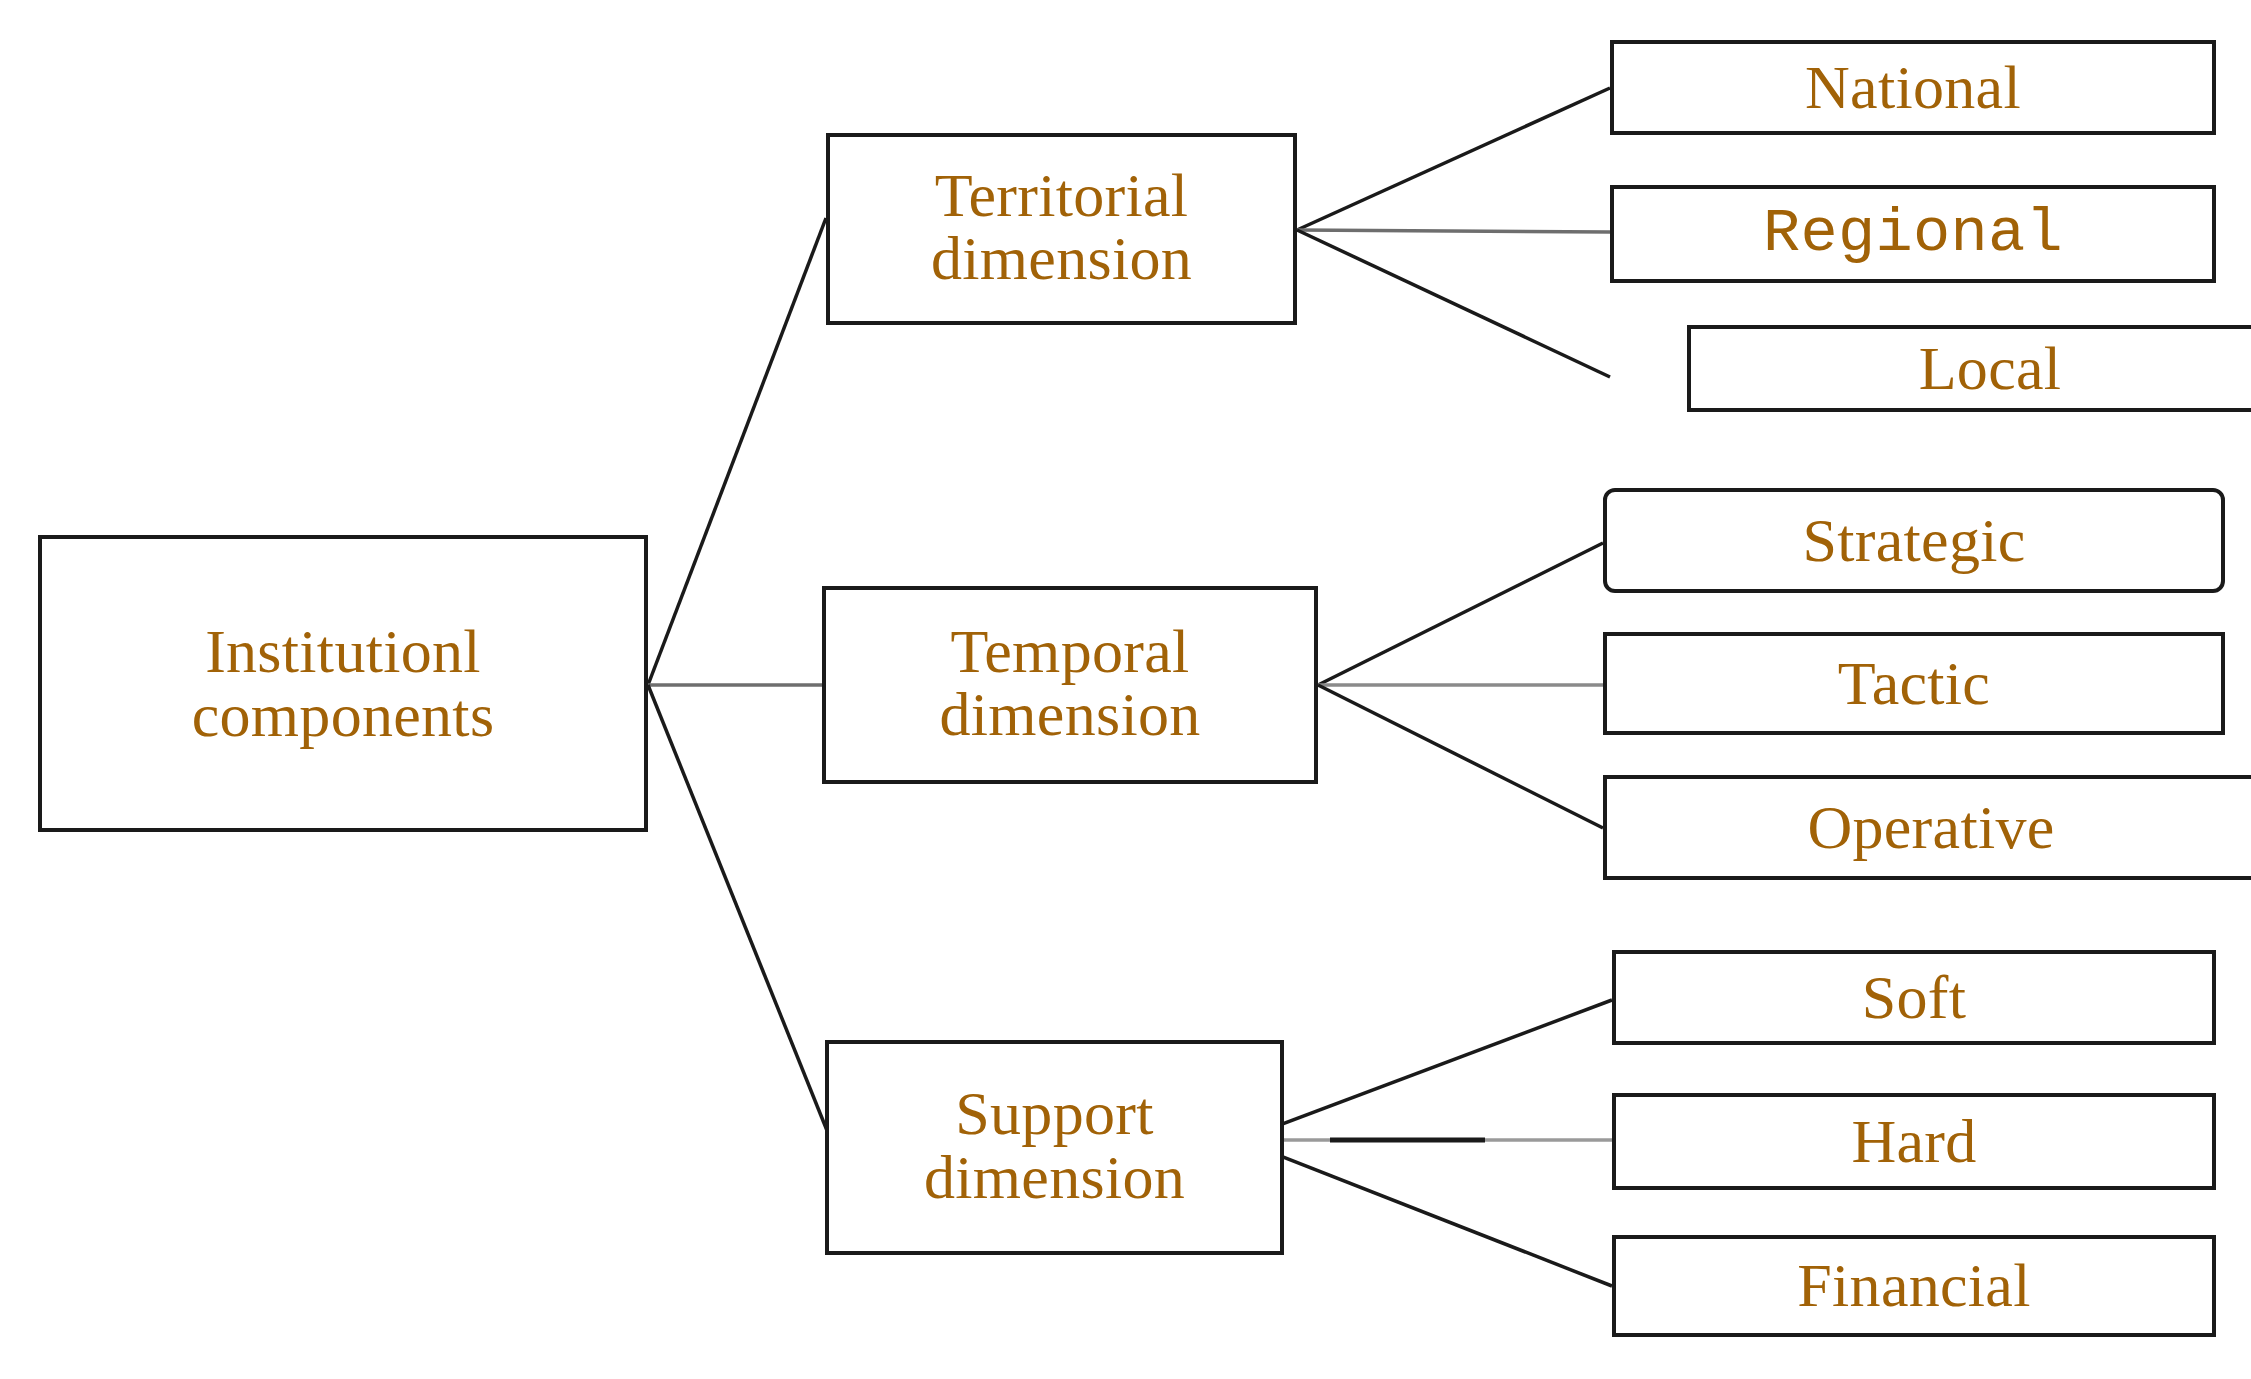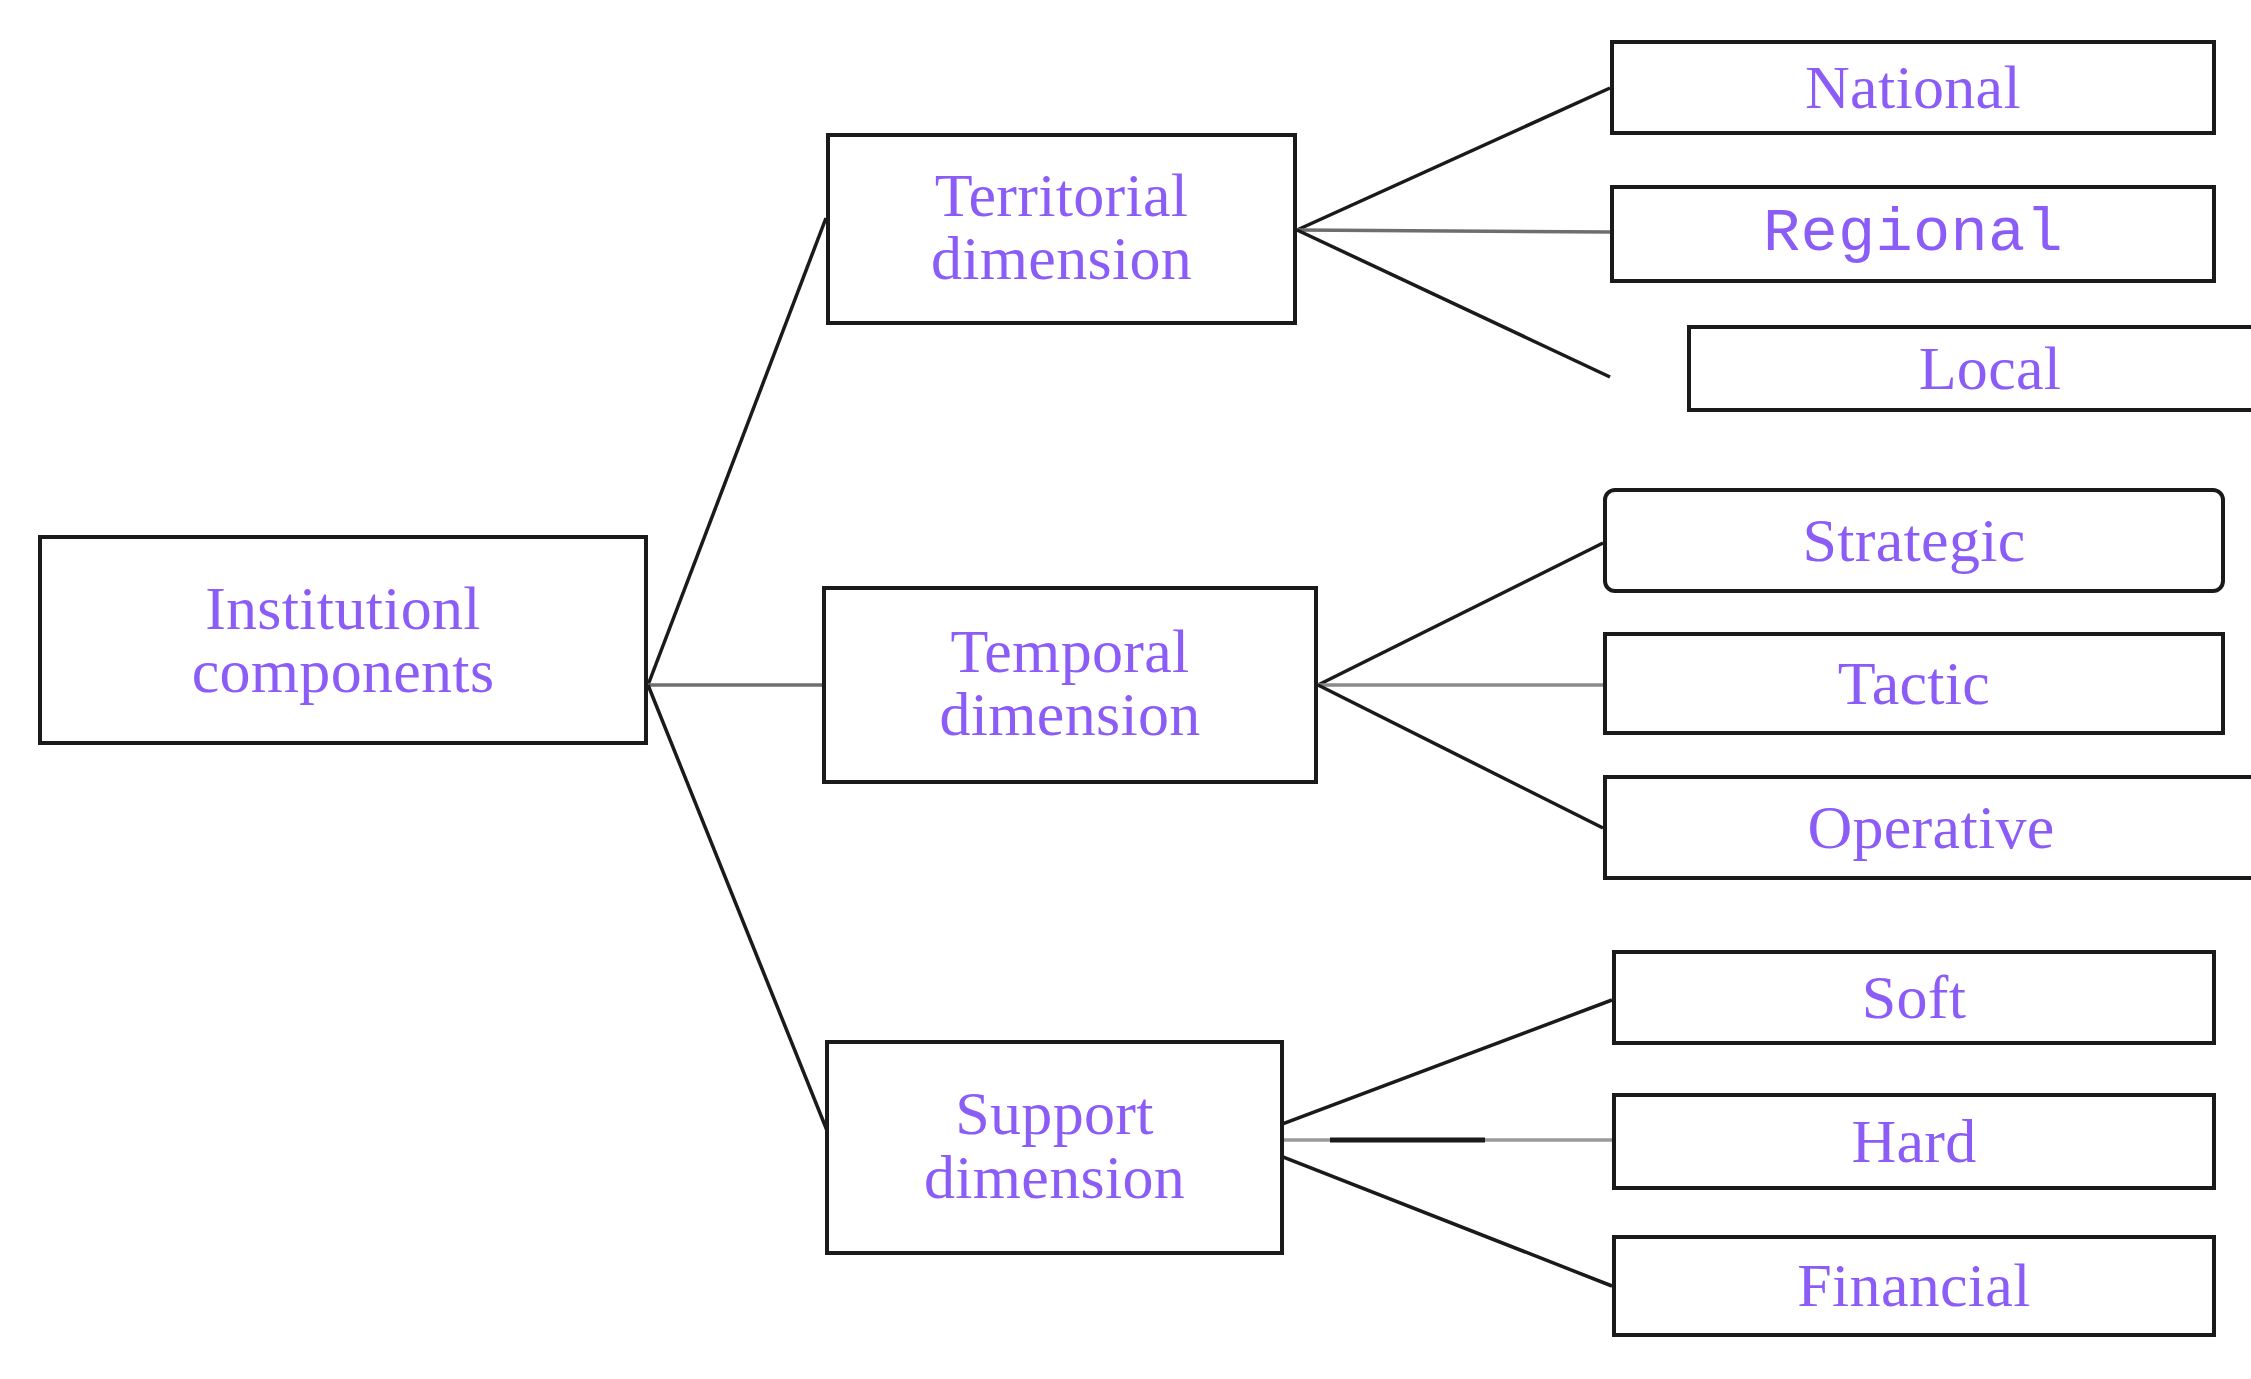--- a/index.html
+++ b/index.html
@@ -25,21 +25,21 @@
   }
   .node {
     position: absolute;
     box-sizing: border-box;
     border: 4px solid #1a1a1a;
     background: #ffffff;
     display: flex;
     align-items: center;
     justify-content: center;
     text-align: center;
-    color: #8b5cf6;
+    color: #a16207;
     line-height: 1.02;
     white-space: pre-line;
     z-index: 2;
   }
   .root-node      { font-size: 62px; letter-spacing: 0.3px; }
   .branch-node    { font-size: 62px; letter-spacing: 0.3px; }
   .leaf-node      { font-size: 62px; letter-spacing: 0.3px; }
   .node-label {
     display: block;
     white-space: pre-line;
@@ -67,21 +67,21 @@
       <line x1="1318" y1="685" x2="1603" y2="685" stroke="#8a8a8a"></line>
       <line x1="1318" y1="685" x2="1603" y2="828"></line>
 
       <line x1="1240" y1="1140" x2="1612" y2="1000"></line>
       <line x1="1240" y1="1140" x2="1612" y2="1140" stroke="#9a9a9a"></line>
       <line x1="1240" y1="1140" x2="1612" y2="1286"></line>
       <line x1="1330" y1="1140" x2="1485" y2="1140" stroke="#1a1a1a" stroke-width="5"></line>
     </g>
   </svg>
 
-  <div class="node root-node" style="left:38px; top:535px; width:610px; height:210px;">
+  <div class="node root-node" style="left:38px; top:535px; width:610px; height:297px;">
     <span class="node-label">Institutionl
 components</span>
   </div>
 
   <div class="node branch-node" style="left:826px; top:133px; width:471px; height:192px;">
     <span class="node-label">Territorial
 dimension</span>
   </div>
 
   <div class="node leaf-node" style="left:1610px; top:40px; width:606px; height:95px;">

